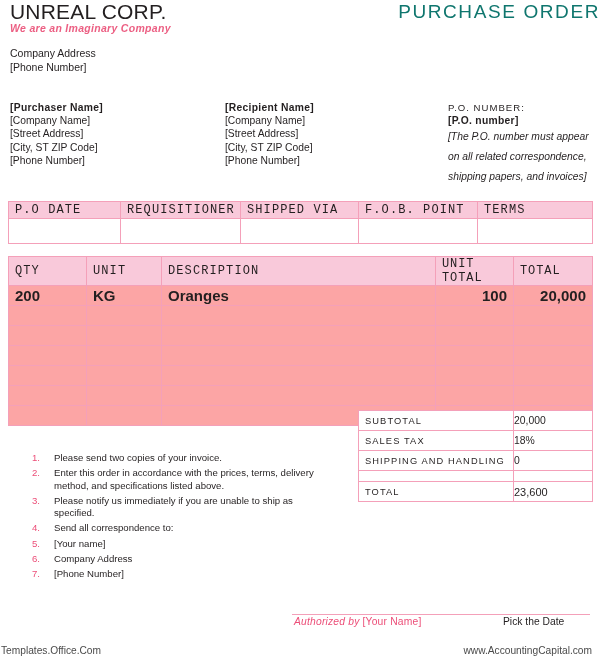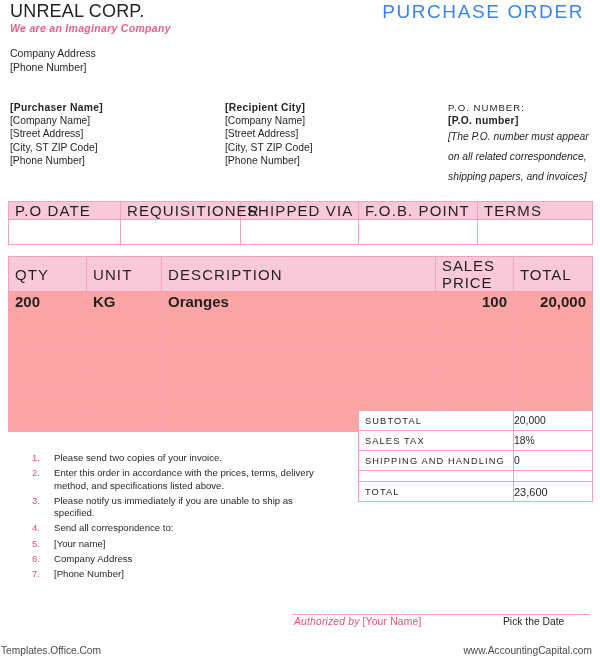--- a/index.html
+++ b/index.html
@@ -17,45 +17,45 @@
   }
 
   
   #letterhead {
     position: absolute;
     left: 10px;
     top: 2px;
     width: 370px;
   }
   .company-name {
-    font-size: 18px;
+    font-size: 21px;
     letter-spacing: 0.2px;
     color: #231f20;
     line-height: 19px;
   }
   .company-tagline {
     font-size: 10.5px;
     font-style: italic;
     font-weight: bold;
     color: #ec5f83;
     line-height: 15px;
     letter-spacing: 0.3px;
   }
   .company-contact {
     margin-top: 11px;
     font-size: 10.5px;
     line-height: 13.5px;
   }
   #doc-title {
     position: absolute;
-    right: 16px;
+    right: 0;
     top: 1px;
     font-size: 19px;
     letter-spacing: 1.6px;
-    color: #3b82f6;
+    color: #0f766e;
     margin-left: 44px;
   }
 
   
   .addr-block {
     position: absolute;
     font-size: 10.3px;
     line-height: 13.2px;
   }
   #to-block   { left: 10px;  top: 101px; width: 200px; }
@@ -82,25 +82,26 @@
   }
   .sheet-table td, .sheet-table th {
     border: 1px solid #f4a0b9;
     padding: 0;
     font-weight: normal;
     text-align: left;
     vertical-align: middle;
   }
   .hdr-cell {
     background: #f9c9da;
-    font-size: 15px;
+    font-size: 12px;
     letter-spacing: 1.1px;
     color: #231f20;
     height: 16px;
     padding: 0 0 0 6px !important;
+    font-family: Liberation Mono, monospace;
   }
 
   
   #info-table {
     left: 8px;
     top: 201px;
     width: 584px;
   }
   #info-table td.blank-cell {
     height: 24px;
@@ -229,21 +230,21 @@
 
 <div id="to-block" class="addr-block">
   <div class="addr-name">[Purchaser Name]</div>
   <div>[Company Name]</div>
   <div>[Street Address]</div>
   <div>[City, ST  ZIP Code]</div>
   <div>[Phone Number]</div>
 </div>
 
 <div id="shipto-block" class="addr-block">
-  <div class="addr-name">[Recipient City]</div>
+  <div class="addr-name">[Recipient Name]</div>
   <div>[Company Name]</div>
   <div>[Street Address]</div>
   <div>[City, ST  ZIP Code]</div>
   <div>[Phone Number]</div>
 </div>
 
 <div id="po-block" class="addr-block">
   <div class="addr-caption">P.O. NUMBER:</div>
   <div class="addr-name">[P.O. number]</div>
   <div class="po-note">[The P.O. number must appear on all related correspondence,  shipping papers, and invoices]</div>
@@ -283,21 +284,21 @@
       <col style="width:75px">
       <col style="width:274px">
     <col style="width:78px">
       <col style="width:79px">
   </colgroup>
   <thead>
     <tr>
       <th class="hdr-cell">QTY</th>
       <th class="hdr-cell">UNIT</th>
       <th class="hdr-cell">DESCRIPTION</th>
-      <th class="hdr-cell hdr-right-pair">SALES PRICE</th>
+      <th class="hdr-cell hdr-right-pair">UNIT TOTAL</th>
       <th class="hdr-cell hdr-right-pair">TOTAL</th>
     </tr>
   </thead>
   <tbody>
     <tr>
       <td class="cell-pad">200</td>
       <td class="cell-pad">KG</td>
       <td class="cell-pad">Oranges</td>
       <td class="cell-num">100</td>
       <td class="cell-num">20,000</td>

